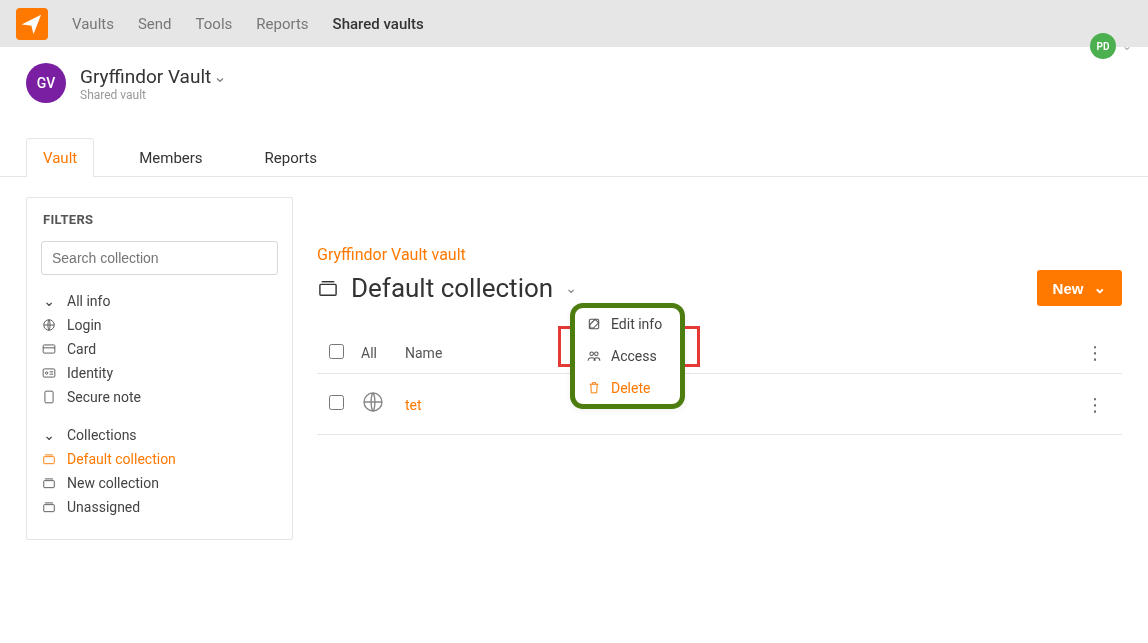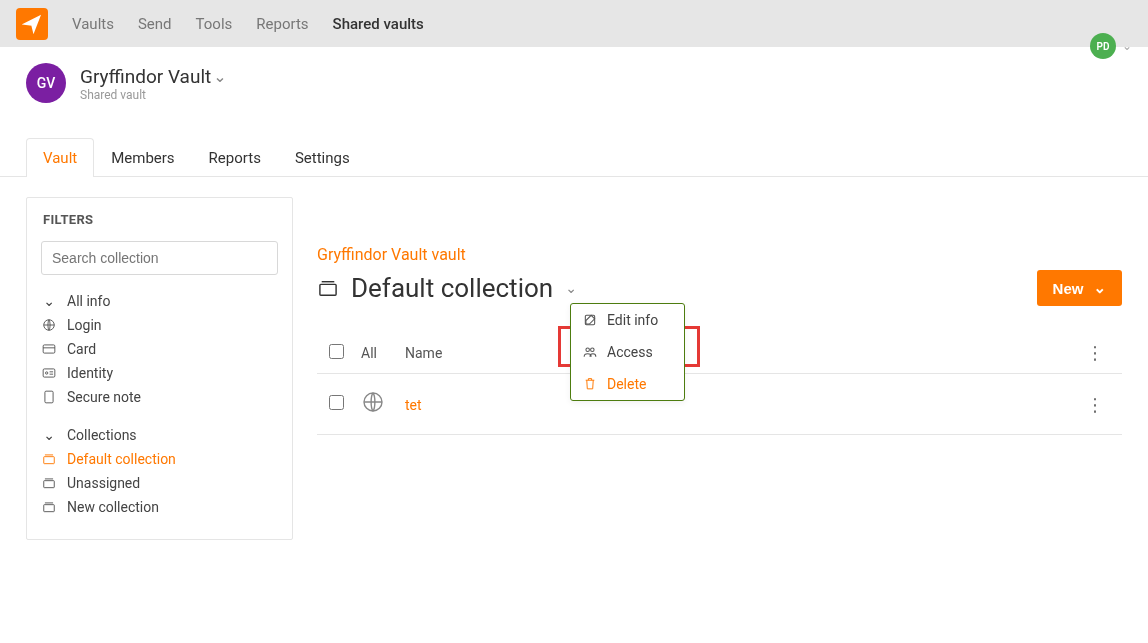--- a/index.html
+++ b/index.html
@@ -13,21 +13,21 @@
   .top-right { margin-left: auto; display: flex; align-items: center; gap: 6px; margin-top: 45px; }
   .avatar-small { width: 26px; height: 26px; border-radius: 50%; background: #4CAF50; color: #fff; font-size: 10px; display:flex; align-items:center; justify-content:center; font-weight:600; cursor:pointer; }
   .chev-sm { color:#aaa; font-size:12px; }
 
   .vault-header { padding: 16px 26px; display: flex; align-items: center; gap: 14px; }
   .vault-avatar { width: 40px; height: 40px; border-radius: 50%; background: #7b1fa2; color: #fff; font-size: 14px; display:flex; align-items:center; justify-content:center; font-weight:500; }
   .vault-title-row { display:flex; align-items:center; gap:2px; }
   .vault-title { font-size: 19px; color: #333; }
   .vault-sub { font-size: 12px; color: #999; }
 
-  .subnav { display:flex; padding: 0 26px; border-bottom: 1px solid #e5e5e5; margin-top:18px;align-items:flex-end; }
+  .subnav { display:flex; gap: 28px; padding: 0 26px; border-bottom: 1px solid #e5e5e5; margin-top:18px;align-items:flex-end; }
   .subnav-item { padding: 10px 16px; font-size: 15px; color:#333; cursor:pointer; border:1px solid transparent; border-bottom:none; position:relative; top:1px; border-radius:4px 4px 0 0; }
   .subnav-item.active { color:#ff7800; border-color:#e5e5e5; background:#fff; }
 
   .body-row { display:flex; padding: 20px 26px; gap: 24px; align-items:flex-start; }
   .filters { width: 267px; border:1px solid #e5e5e5; border-radius:2px; padding-bottom:20px; }
   .filters-title { padding:14px 16px; font-size:13px; font-weight:700; color:#555; letter-spacing:0.3px; }
   .search-wrap { padding: 0 14px 14px; }
   .search-input { width:100%; border:1px solid #d8d8d8; border-radius:3px; padding:8px 10px; font-size:14px; color:#555; }
   .filters-list { padding: 0 14px; }
   .fg { margin-bottom: 4px; }
@@ -39,21 +39,21 @@
   .main { flex:1; position:relative; }
   .breadcrumb { color:#ff7800; font-size:16px; margin-bottom:6px;margin-top:48px; }
   .heading-row { display:flex; align-items:center; justify-content:space-between; }
   .coll-title-row { display:flex; align-items:center; gap:12px; position:relative; }
   .coll-ic { width:22px; height:18px; }
   .coll-title { font-size:26px; color:#333; }
   .coll-chev { color:#888; font-size:14px; cursor:pointer; }
 
   .new-btn { background:#ff7800; color:#fff; border:none; padding:9px 16px; border-radius:3px; font-size:15px; font-weight:600; display:flex; align-items:center; gap:10px; cursor:pointer; }
 
-  .dropdown { position:absolute; top:30px; left:253px; background:#fff; border:1px solid #4d7c0f; border-radius:3px; width:115px; box-shadow:0 2px 6px rgba(0,0,0,0.06); z-index:5; }
+  .dropdown { position:absolute; top:30px; left:253px; background:#fff; border:5px solid #4d7c0f; border-radius:13px; width:115px; box-shadow:0 2px 6px rgba(0,0,0,0.06); z-index:5; }
   .dd-item { display:flex; align-items:center; gap:10px; padding:8px 12px; font-size:14px; color:#444; cursor:pointer; }
   .dd-item.del { color:#ff7800; }
   .dd-item .ic { width:14px; display:flex; }
 
   .highlight-box { position:absolute; border:3px solid #e53935; pointer-events:none; }
 
   .table { margin-top:26px; }
   .thead { display:flex; align-items:center; padding:10px 12px; border-bottom:1px solid #e5e5e5; color:#555; font-size:14px; }
   .cb { width:32px; }
   .ic-col { width:44px; }
@@ -96,21 +96,20 @@
       <span class="hdr-chev">⌄</span>
     </div>
     <div class="vault-sub">Shared vault</div>
   </div>
 </div>
 
 <div class="subnav">
   <div class="subnav-item active">Vault</div>
   <div class="subnav-item">Members</div>
   <div class="subnav-item">Reports</div>
-  <div class="subnav-item">Settings</div>
 </div>
 
 <div class="body-row">
 
   <div class="filters">
     <div class="filters-title">FILTERS</div>
     <div class="search-wrap">
       <input class="search-input" placeholder="Search collection" style="">
     </div>
     <div class="filters-list">
@@ -171,30 +170,30 @@
           </span>
           <span>Default collection</span>
         </div>
         <div class="frow">
           <span class="ic">
             <svg width="14" height="12" viewBox="0 0 24 20" fill="none" stroke="#555" stroke-width="1.6">
                 <rect x="3" y="6" width="18" height="12" rx="1"></rect>
                 <line x1="5" y1="3" x2="19" y2="3"></line>
               </svg>
           </span>
-          <span>Unassigned</span>
+          <span>New collection</span>
         </div>
         <div class="frow">
           <span class="ic">
             <svg width="14" height="12" viewBox="0 0 24 20" fill="none" stroke="#555" stroke-width="1.6">
                 <rect x="3" y="6" width="18" height="12" rx="1"></rect>
                 <line x1="5" y1="3" x2="19" y2="3"></line>
               </svg>
           </span>
-          <span>New collection</span>
+          <span>Unassigned</span>
         </div>
       </div>
     </div>
   </div>
 
   <div class="main">
     <div class="breadcrumb">Gryffindor Vault vault</div>
     <div class="heading-row">
       <div class="coll-title-row">
         <svg class="coll-ic" viewBox="0 0 24 20" fill="none" stroke="#333" stroke-width="1.6">

